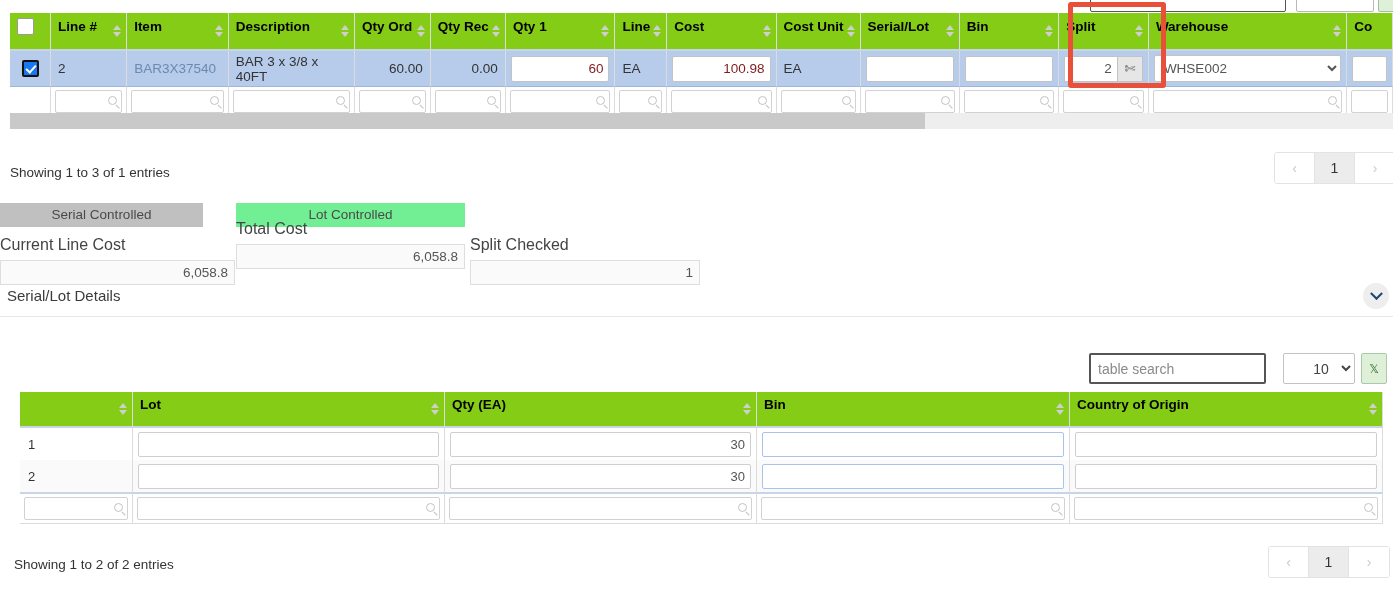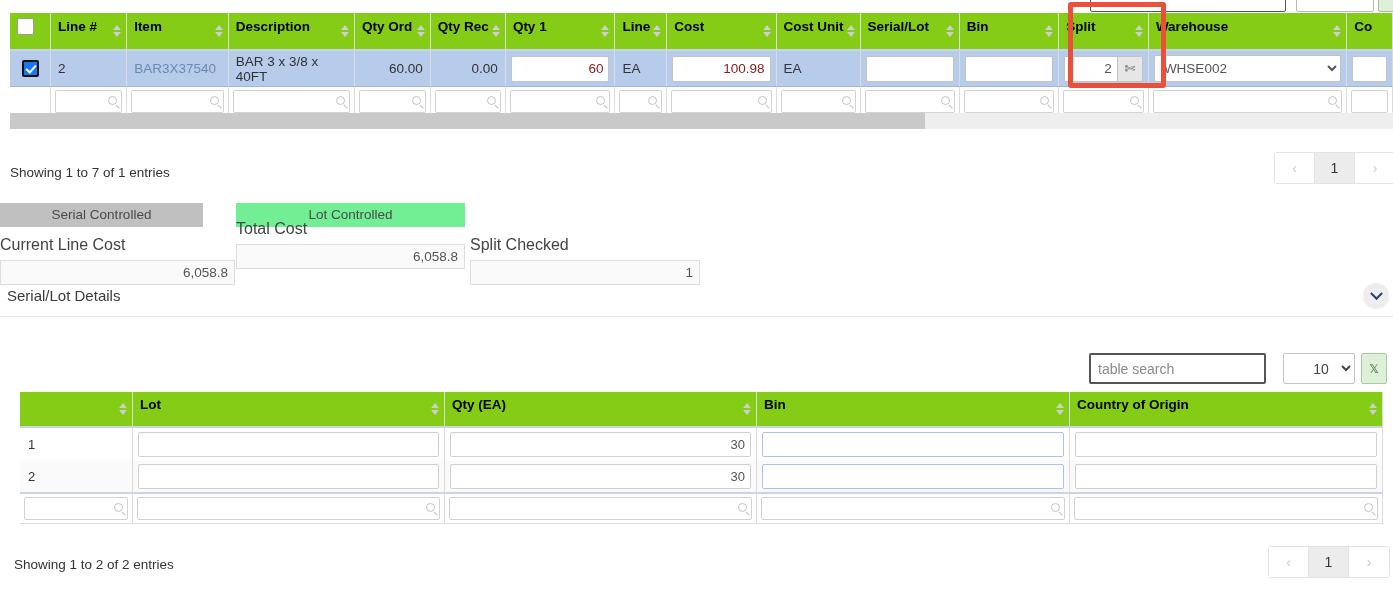--- a/index.html
+++ b/index.html
@@ -455,21 +455,21 @@
       </tbody>
     </table>
   </div>
 
   <div class="redbox"></div>
 
   <div class="hscroll">
     <div class="thumb"></div>
   </div>
 
-  <div class="showing" style="left:10px; top:165px;">Showing 1 to 7 of 1 entries</div>
+  <div class="showing" style="left:10px; top:165px;">Showing 1 to 3 of 1 entries</div>
   <div class="pager" style="left:1274px; top:152px;">
     <div>‹</div>
     <div class="active">1</div>
     <div>›</div>
   </div>
 
   <div class="badge serial">Serial Controlled</div>
   <div class="badge lot">Lot Controlled</div>
 
   <div class="fieldgrp" style="left:0px; top:236px; width:235px;">

